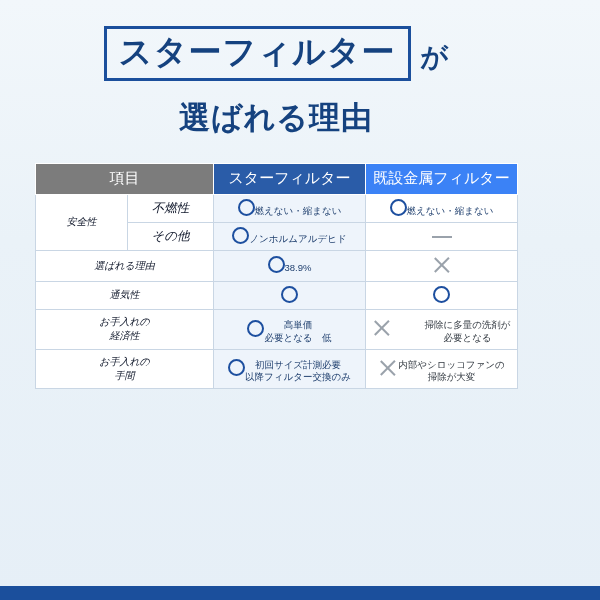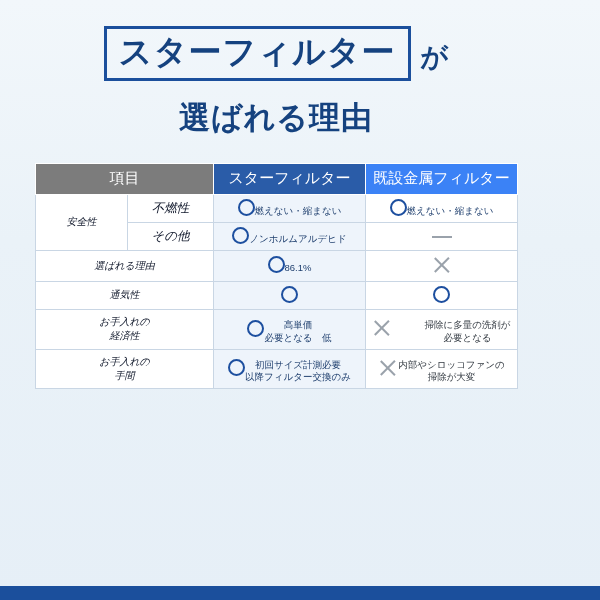--- a/index.html
+++ b/index.html
@@ -244,21 +244,21 @@
               <span class="mark"><span class="dash"></span></span>
             </span>
           </td>
         </tr>
 
         <tr>
           <td class="label rowlabel" colspan="2">選ばれる理由</td>
           <td class="star-col">
             <span class="cell-inner">
               <span class="mark"><span class="circle"></span></span>
-              <span class="note">86.1%</span>
+              <span class="note">38.9%</span>
             </span>
           </td>
           <td>
             <span class="cell-inner">
               <span class="mark"><span class="cross"></span></span>
             </span>
           </td>
         </tr>
 
         <tr>

